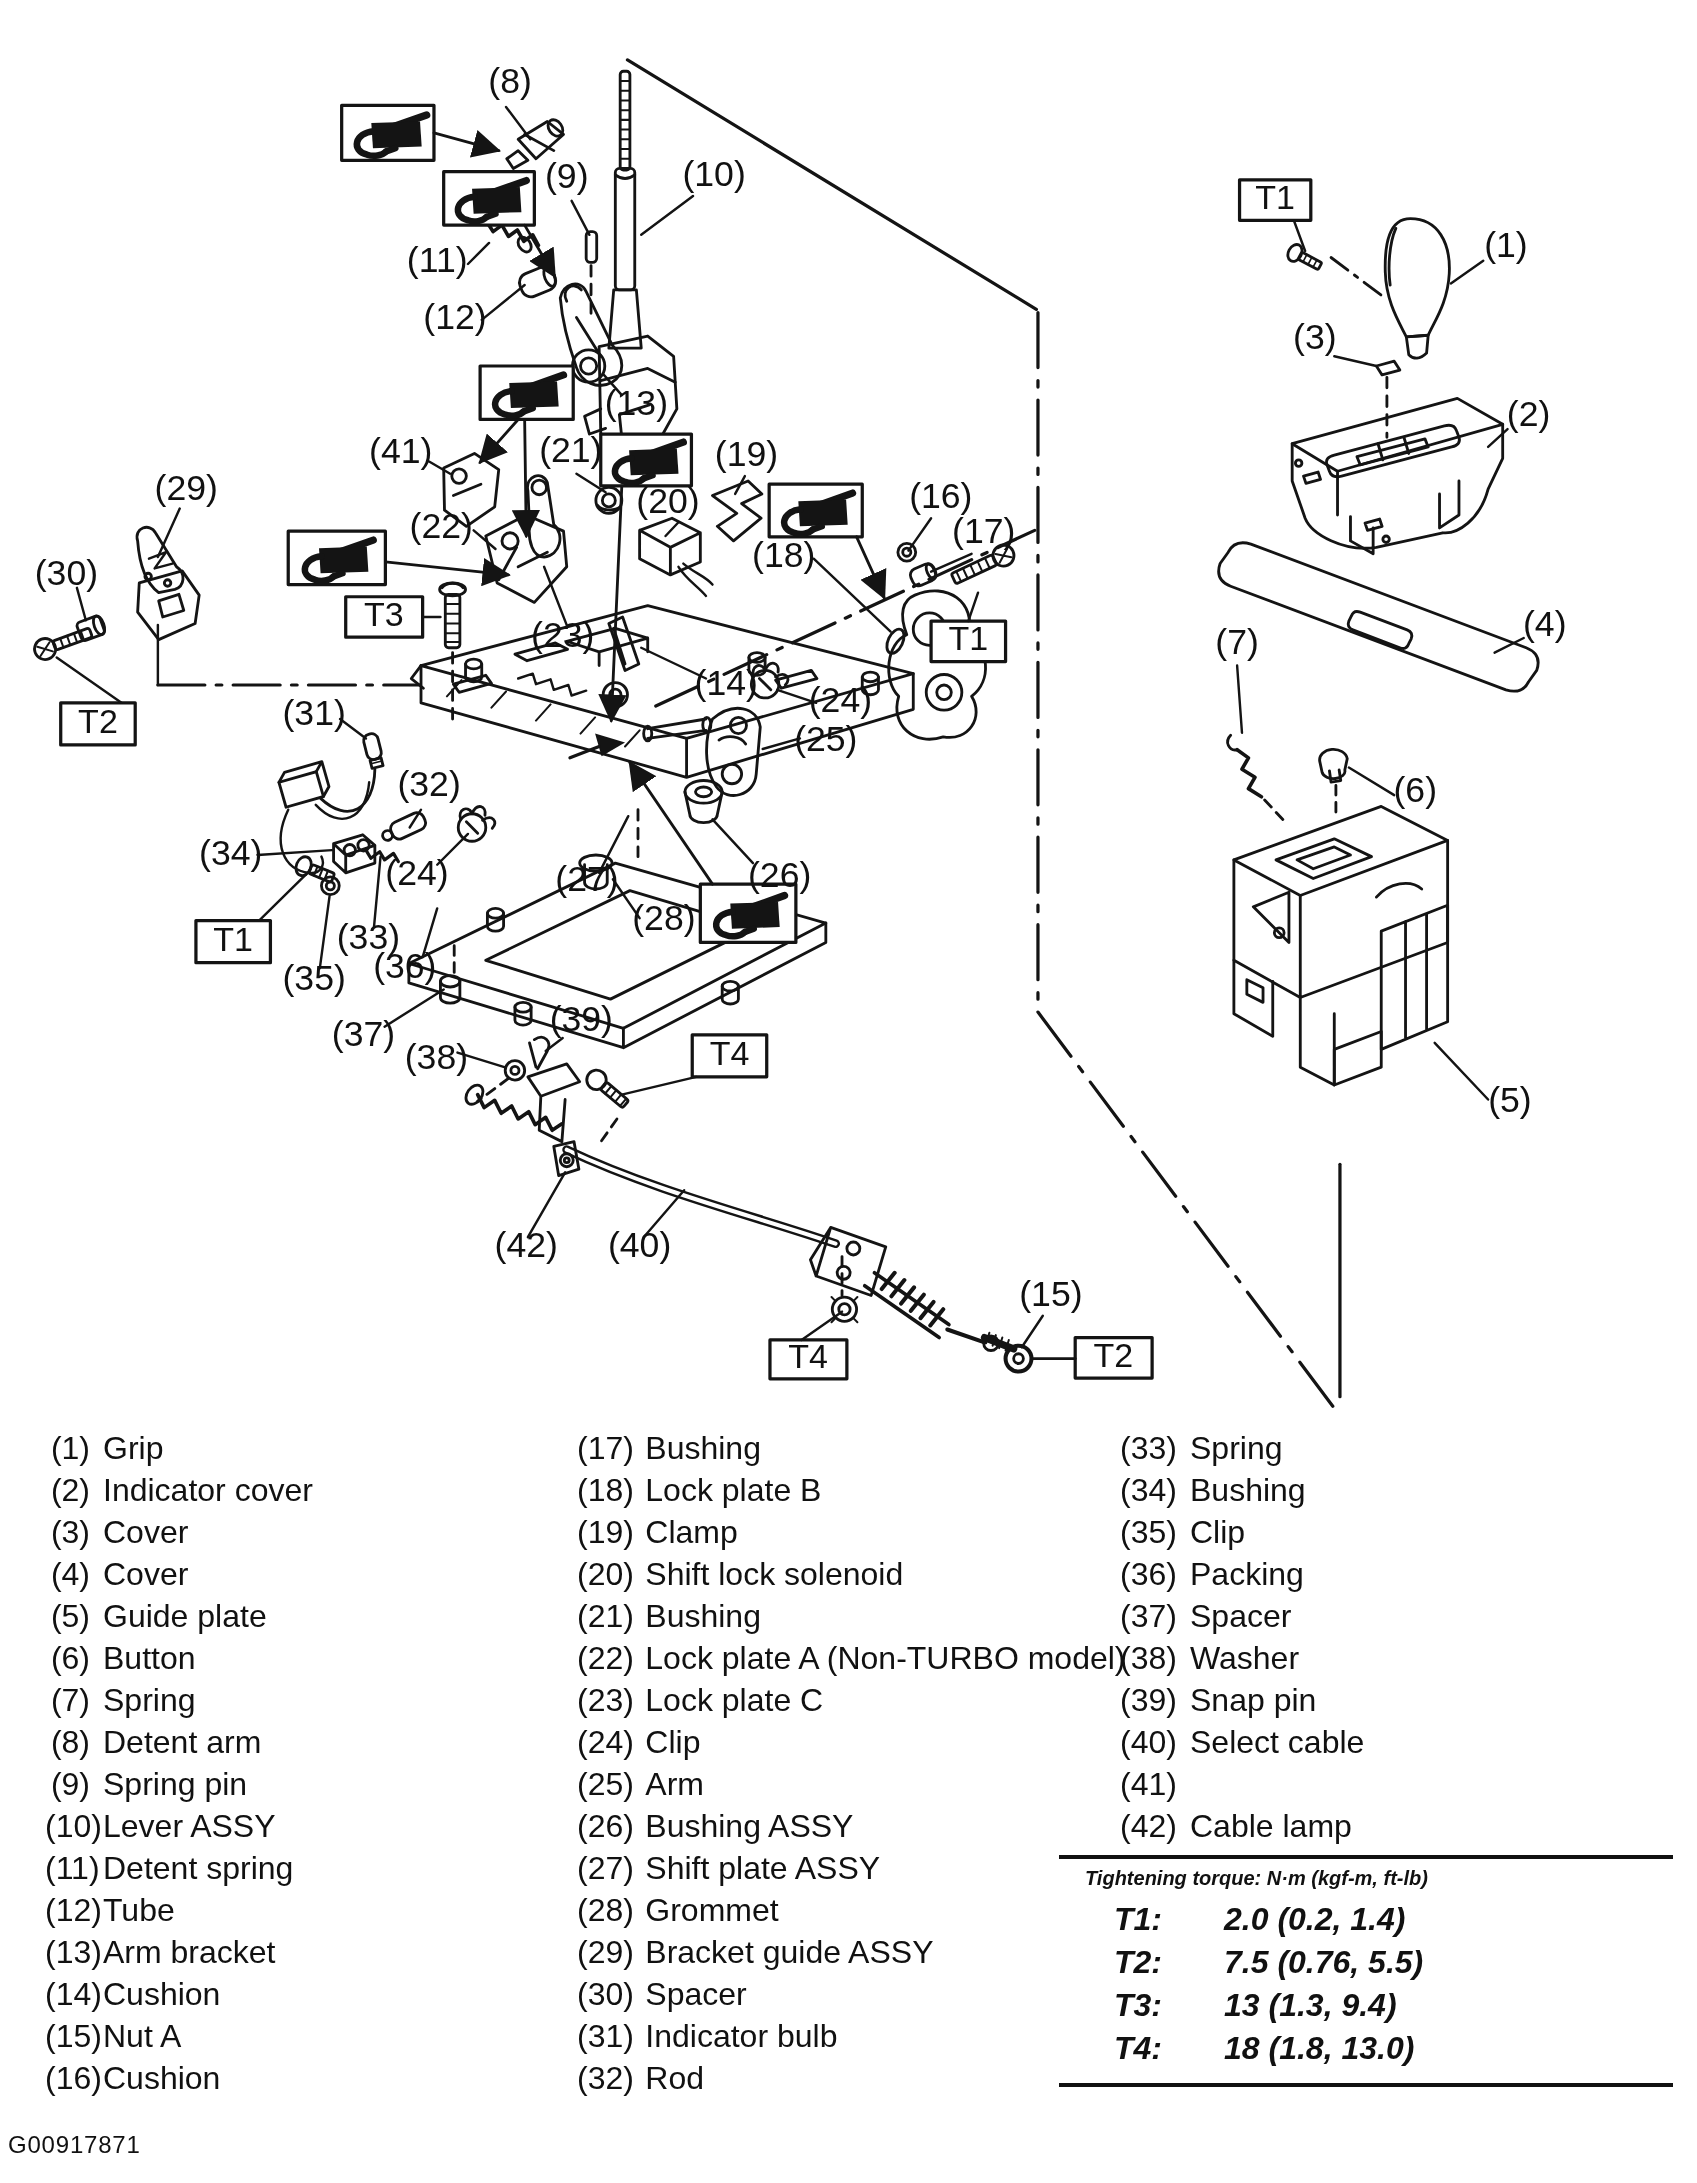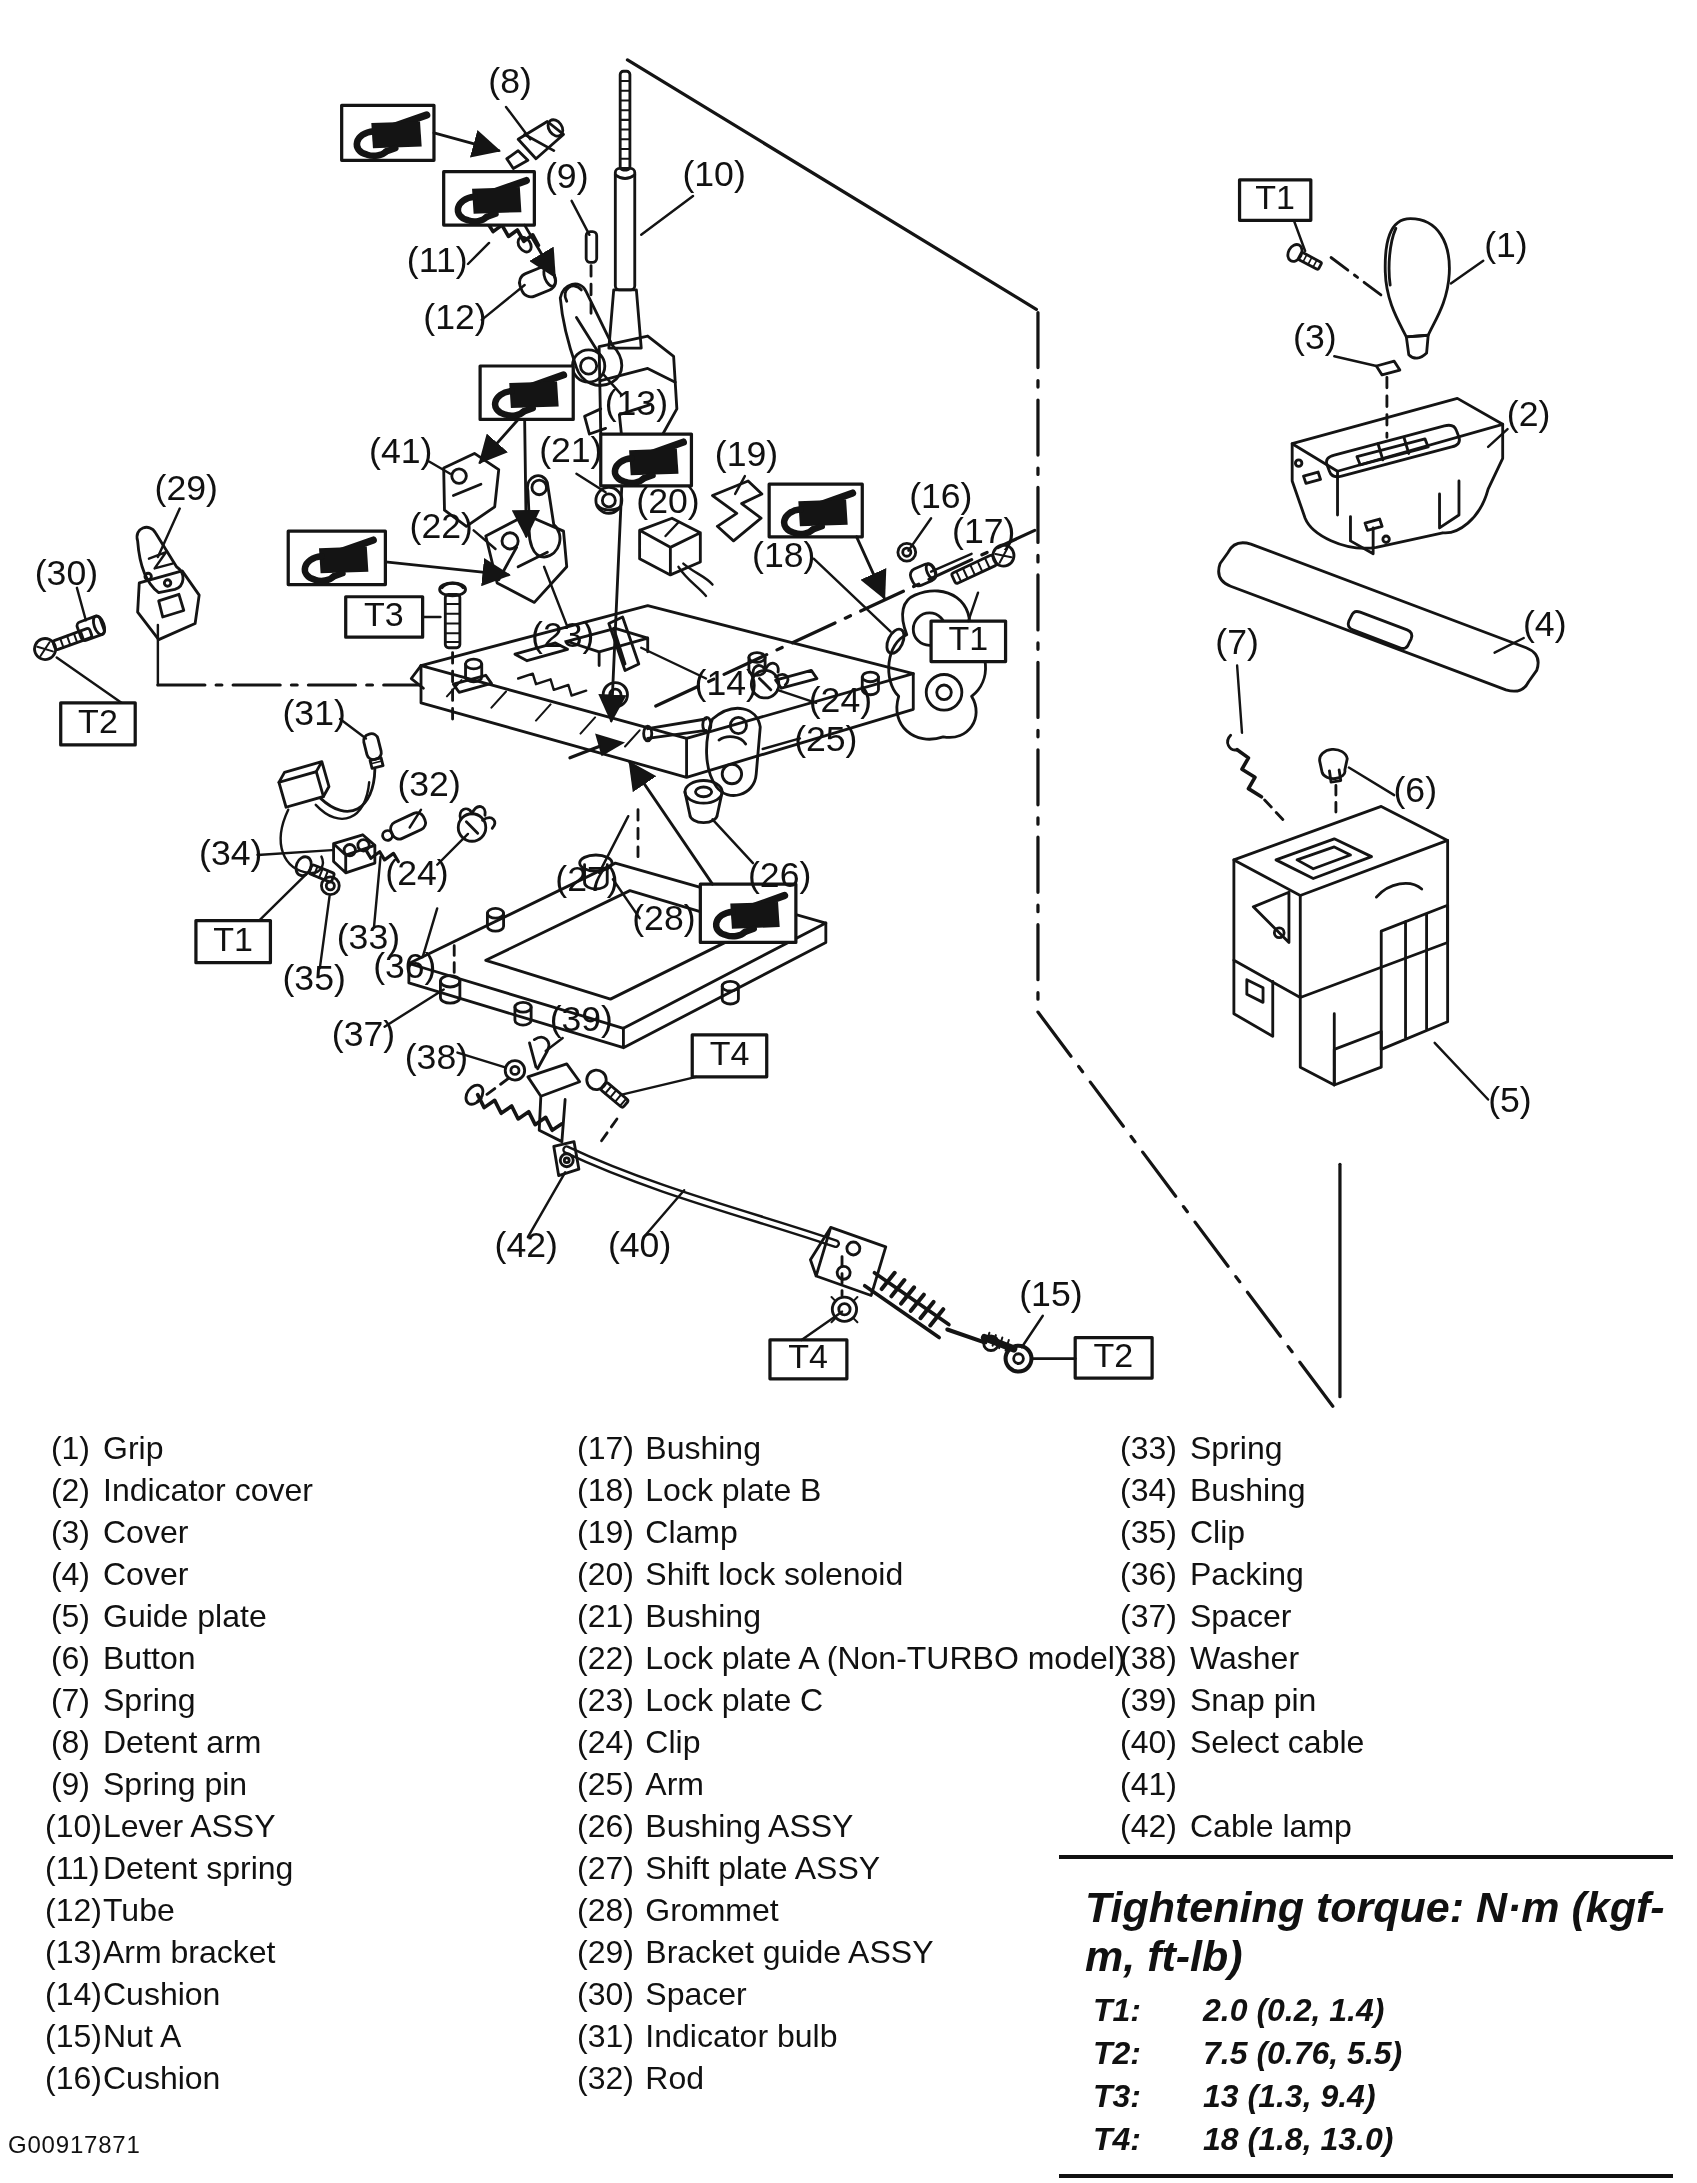--- a/index.html
+++ b/index.html
@@ -12,23 +12,23 @@
   .pl-col{position:absolute;top:1427px;}
   .pl-row{height:42px;display:flex;align-items:center;font-size:32px;white-space:nowrap;}
   .pl-num{display:inline-block;text-align:right;flex:none;}
   .c1 .pl-num{width:45px;margin-right:13px;}
   .c2 .pl-num{width:57px;margin-right:11.3px;}
   .c3 .pl-num{width:57px;margin-right:13px;}
   
   .torque{position:absolute;left:1059px;top:1855px;width:614px;
           border-top:4.9px solid #111;border-bottom:4.9px solid #111;
           padding:8px 0 13px 0;font-style:italic;font-weight:bold;}
-  .tt-title{font-size:43px;padding-left:26px;margin-bottom:8px;margin-top:16px;}
+  .tt-title{font-size:20px;padding-left:26px;margin-bottom:8px;}
   .tt-row{display:flex;height:43px;align-items:center;font-size:32px;}
-  .tt-label{width:71px;margin-left:34px;flex:none;}
+  .tt-label{width:71px;margin-left:55px;flex:none;}
   .tt-value{margin-left:39px;}
   .figid{position:absolute;left:8px;top:2131px;font-size:24px;letter-spacing:0.8px;}
 </style>
 </head>
 <body>
 
 <div id="page">
 
 <svg width="1697" height="1421" viewBox="0 0 2096 1755" fill="none" stroke="#141414" stroke-width="3.5" stroke-linecap="round" stroke-linejoin="round" style="position:absolute;left:0;top:0;">
   <defs>

